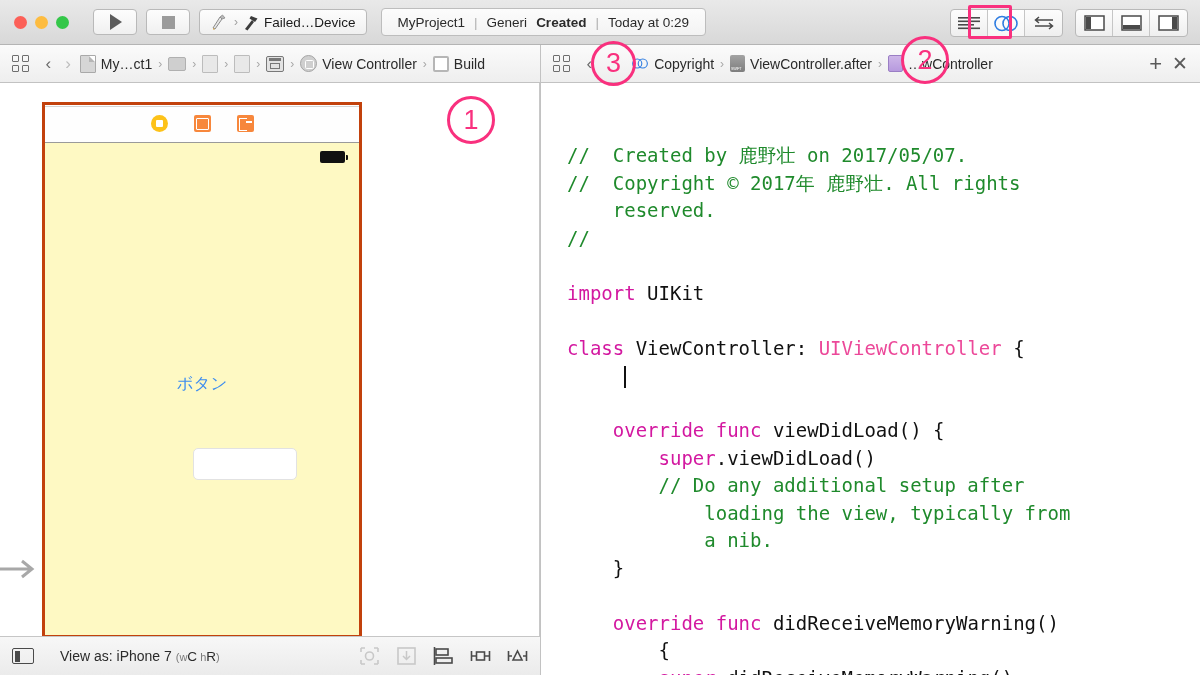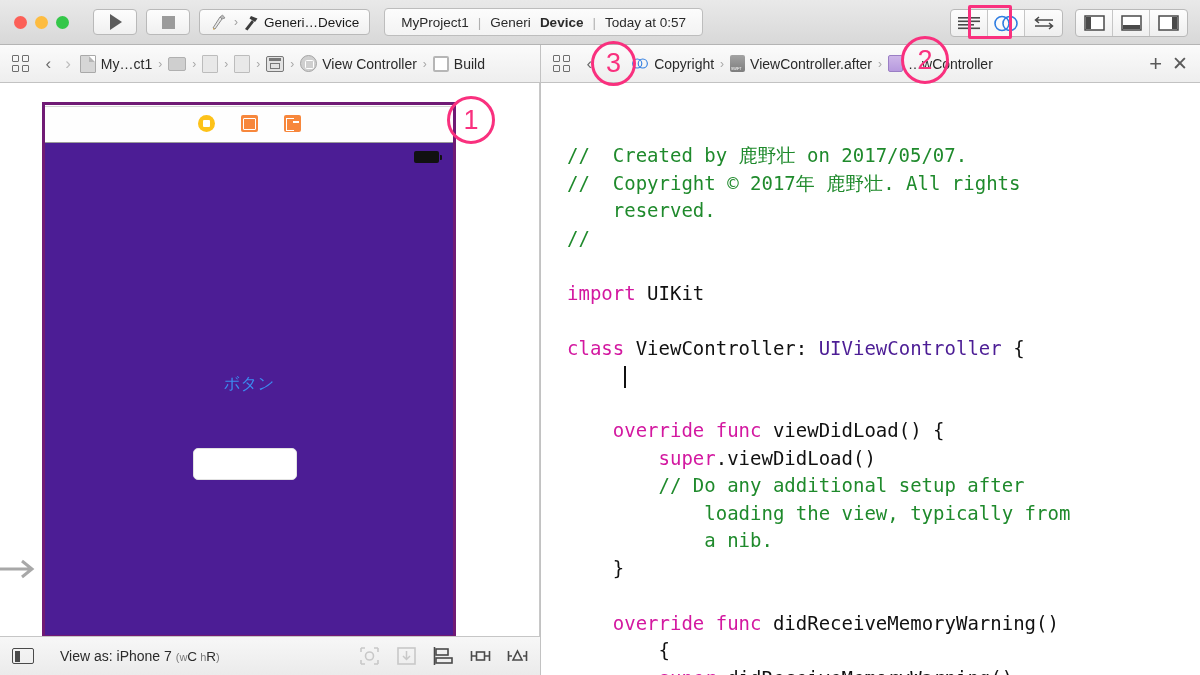--- a/index.html
+++ b/index.html
@@ -102,22 +102,22 @@
   .ic-swiftfile { width:15px;height:17px;background:linear-gradient(#a3a3a3,#7d7d7d);border-radius:2px;position:relative;}
   .ic-swiftfile:after{content:"SWIFT";position:absolute;left:1px;bottom:1px;font-size:3.6px;color:#fff;letter-spacing:-0.2px;}
 
   
   .ib-canvas {
     position:absolute; left:0; top:83px; width:540px; height:553px;
     background:#ffffff; overflow:hidden;
   }
   .ib-scroll-border { position:absolute; right:0; top:0; bottom:0; width:1px; background:#c8c8c8;}
   .device {
-    position:absolute; left:42px; top:19px; width:414px; height:536px;
-    background:#4c1d95; border:3px solid #701a75;
+    position:absolute; left:42px; top:19px; width:320px; height:536px;
+    background:#fef9c3; border:3px solid #c2410c;
   }
   .scene-dock {
     position:absolute; left:0; top:0; right:0; height:38px;
     background:#fefefe; border-bottom:1.5px solid #9a9a9a;
     display:flex; align-items:center; justify-content:center; gap:26px;
   }
   .scene-dock:before { content:""; position:absolute; left:0; right:0; top:1px; height:1px; background:#d4d4d4; }
   .dock-ic { width:17px; height:17px; position:relative; }
   .dock-vc { border-radius:50%; background:#fdc219; }
   .dock-vc:after{content:"";position:absolute;left:5px;top:5px;width:7px;height:7px;background:#fff;border-radius:1px;}
@@ -163,21 +163,21 @@
     overflow:hidden;
     font-family:"DejaVu Sans Mono","Liberation Mono",monospace;
     font-size:19px; line-height:27.5px;
     white-space:pre;
   }
   .code-inner { padding:4px 0 0 26px; }
   .hl-line { position:absolute; left:541px; top:362px; width:659px; height:29px; background:#e8eefc; }
   .caret { position:absolute; left:624px; top:366px; width:2px; height:22px; background:#111; }
   .cmt { color:#1f8a2c; }
   .kw  { color:#d318a0; }
-  .typ { color:#4c1d95; }
+  .typ { color:#ec4899; }
   .pln { color:#111111; }
 
   
   .anno {
     position:absolute; border:3.5px solid #f9307e; border-radius:50%;
     color:#f9307e; display:flex; align-items:center; justify-content:center;
     font-family:"Liberation Sans", sans-serif; background:transparent;
     z-index:50; pointer-events:none;
   }
   #anno-1 { left:447px; top:96px; width:48px; height:48px; font-size:27px; }
@@ -209,30 +209,30 @@
       <svg width="19" height="17" viewBox="0 0 19 17">
         <path d="M3 14 L10 3 L12 5 L5 15 Z" fill="#e8e8e8" stroke="#8a8a8a" stroke-width="1"></path>
         <path d="M3 14 L5 15 L3.5 16 Z" fill="#d8a23a"></path>
         <path d="M10 3 L12.5 1 L15 4 L12 5 Z" fill="#b9b9b9" stroke="#8a8a8a" stroke-width=".8"></path>
       </svg>
       <span class="chev-sep">›</span>
       <svg width="16" height="17" viewBox="0 0 16 17">
         <path d="M2 15 L9 6 L11 8 L4.5 16.5 Z" fill="#3c3c3c"></path>
         <path d="M8 2 L14.5 4.5 L12 8 L6.5 4.5 Z" fill="#3c3c3c"></path>
       </svg>
-      <span>Generi…Device</span>
+      <span>Failed…Device</span>
     </div>
 
     <div class="status-bar">
       <span>MyProject1</span>
       <span class="pipe">|</span>
       <span>Generi</span>
-      <span class="bold">Device</span>
+      <span class="bold">Created</span>
       <span class="pipe">|</span>
-      <span>Today at 0:57</span>
+      <span>Today at 0:29</span>
     </div>
 
     <div class="tb-right">
       <div class="seg-group">
         <div class="seg">
           <svg width="22" height="14" viewBox="0 0 22 14">
             <g fill="#4a4a4a">
                 <rect y="1" width="22" height="1.6"></rect>
                 <rect y="4.5" width="22" height="1.6"></rect>
                 <rect y="8" width="16" height="1.6"></rect>

